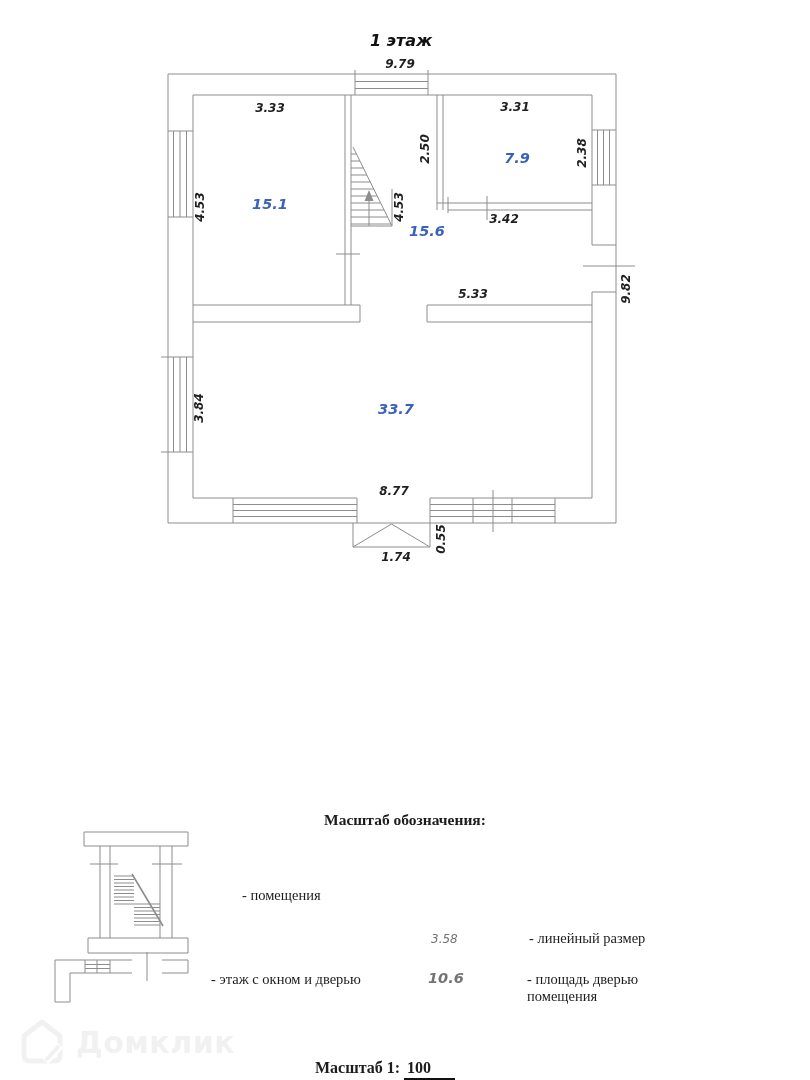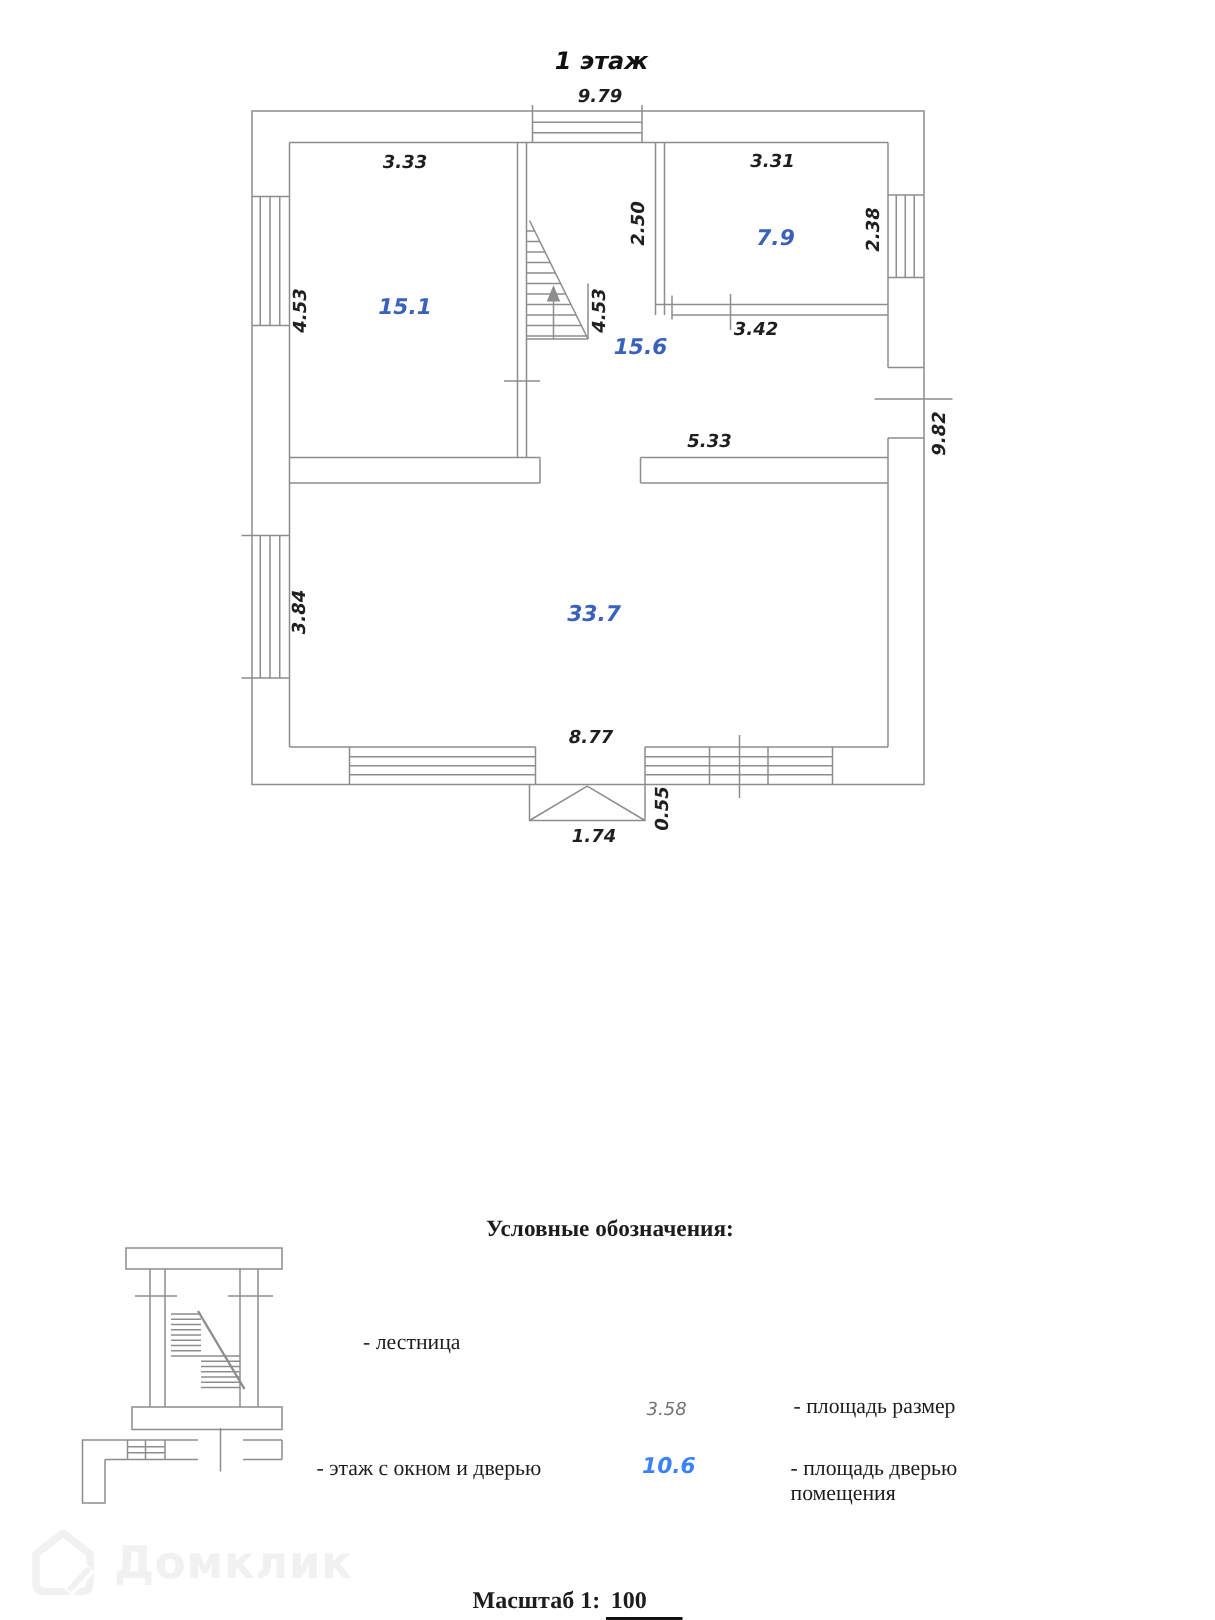--- a/index.html
+++ b/index.html
@@ -7,21 +7,21 @@
           font-family:"Liberation Serif", serif;color:#1c1c1c;}
   .abs{position:absolute;}
   
   .dim{font-family:"DejaVu Sans", sans-serif;font-style:italic;font-weight:bold;font-size:12px;fill:#1f1f1f;}
   .area{font-family:"DejaVu Sans", sans-serif;font-style:italic;font-weight:bold;font-size:14.5px;fill:#3a62ba;}
   .ttl{font-family:"DejaVu Sans", sans-serif;font-style:italic;font-weight:bold;font-size:16px;fill:#111111;}
   
   .legend-heading{font-weight:bold;font-size:15.5px;}
   .legend-label{font-size:14.5px;}
   .sample-linear{font-family:"DejaVu Sans", sans-serif;font-style:italic;font-size:12px;color:#737373;}
-  .sample-area{font-family:"DejaVu Sans", sans-serif;font-style:italic;font-weight:bold;font-size:14.5px;color:#3b82f6;}
+  .sample-area{font-family:"DejaVu Sans", sans-serif;font-style:italic;font-weight:bold;font-size:14.5px;color:#737373;}
   .scale-line{font-weight:bold;font-size:16px;}
   .scale-underline{display:inline-block;border-bottom:2px solid #111;padding:0 24px 1px 3px;margin-top:14px;}
   
   .watermark{display:flex;align-items:center;gap:10px;color:#f1f1f1;}
   .watermark-text{font-family:"DejaVu Sans", sans-serif;font-weight:bold;font-size:30px;letter-spacing:0.5px;}
 </style>
 </head>
 <body>
 
 <div class="canvas">
@@ -84,37 +84,37 @@
       <text class="dim" x="473" y="298">5.33</text>
       <text class="dim" transform="translate(630,289) rotate(-90)">9.82</text>
       <text class="dim" transform="translate(203,408) rotate(-90)">3.84</text>
       <text class="area" x="396" y="414">33.7</text>
       <text class="dim" x="394" y="495">8.77</text>
       <text class="dim" transform="translate(445,539) rotate(-90)">0.55</text>
       <text class="dim" x="396" y="561">1.74</text>
     </g>
   </svg>
 
-  <div class="abs legend-heading" style="left:324px;top:811px">Условные обозначения:</div>
+  <div class="abs legend-heading" style="left:324px;top:811px">Масштаб обозначения:</div>
 
   <svg class="abs" style="left:70px;top:820px" width="130" height="136" viewBox="0 0 130 136">
     <g stroke="#8d8d8d" stroke-width="1" fill="none">
       <path d="M14,12 H118 V26 H14 Z"></path>
       <path d="M30,26 V118 M40,26 V118 M90,26 V118 M102,26 V118"></path>
       <path d="M18,118 H118 V133 H18 Z"></path>
       <path d="M20,44 H48 M82,44 H112"></path>
       <path d="M44,56 H64 M44,59.5 H64 M44,63 H64 M44,66.5 H64 M44,70 H64 M44,73.5 H64 M44,77 H64 M44,80.5 H64 M44,84 H64"></path>
       <path d="M64,84 H90 M64,87.5 H90 M64,91 H90 M64,94.5 H90 M64,98 H90 M64,101.5 H90 M64,105 H90"></path>
       <path d="M62,54 L93,106" stroke-width="1.6"></path>
     </g>
   </svg>
-  <div class="abs legend-label" style="left:242px;top:887px">- лестница</div>
+  <div class="abs legend-label" style="left:242px;top:887px">- помещения</div>
 
   <div class="abs sample-linear" style="left:431px;top:932px">3.58</div>
-  <div class="abs legend-label" style="left:529px;top:930px">- площадь размер</div>
+  <div class="abs legend-label" style="left:529px;top:930px">- линейный размер</div>
 
   <svg class="abs" style="left:50px;top:948px" width="142" height="58" viewBox="0 0 142 58">
     <g stroke="#8d8d8d" stroke-width="1" fill="none">
       <path d="M35,12 H82 M112,12 H138"></path>
       <path d="M20,25 H82 M112,25 H138"></path>
       <path d="M138,12 V25"></path>
       <path d="M35,12 V25 M47,12 V25 M60,12 V25 M35,16.5 H60 M35,20.5 H60"></path>
       <path d="M97,4 V33"></path>
       <path d="M35,12 H5 V54 H20 V25"></path>
     </g>

